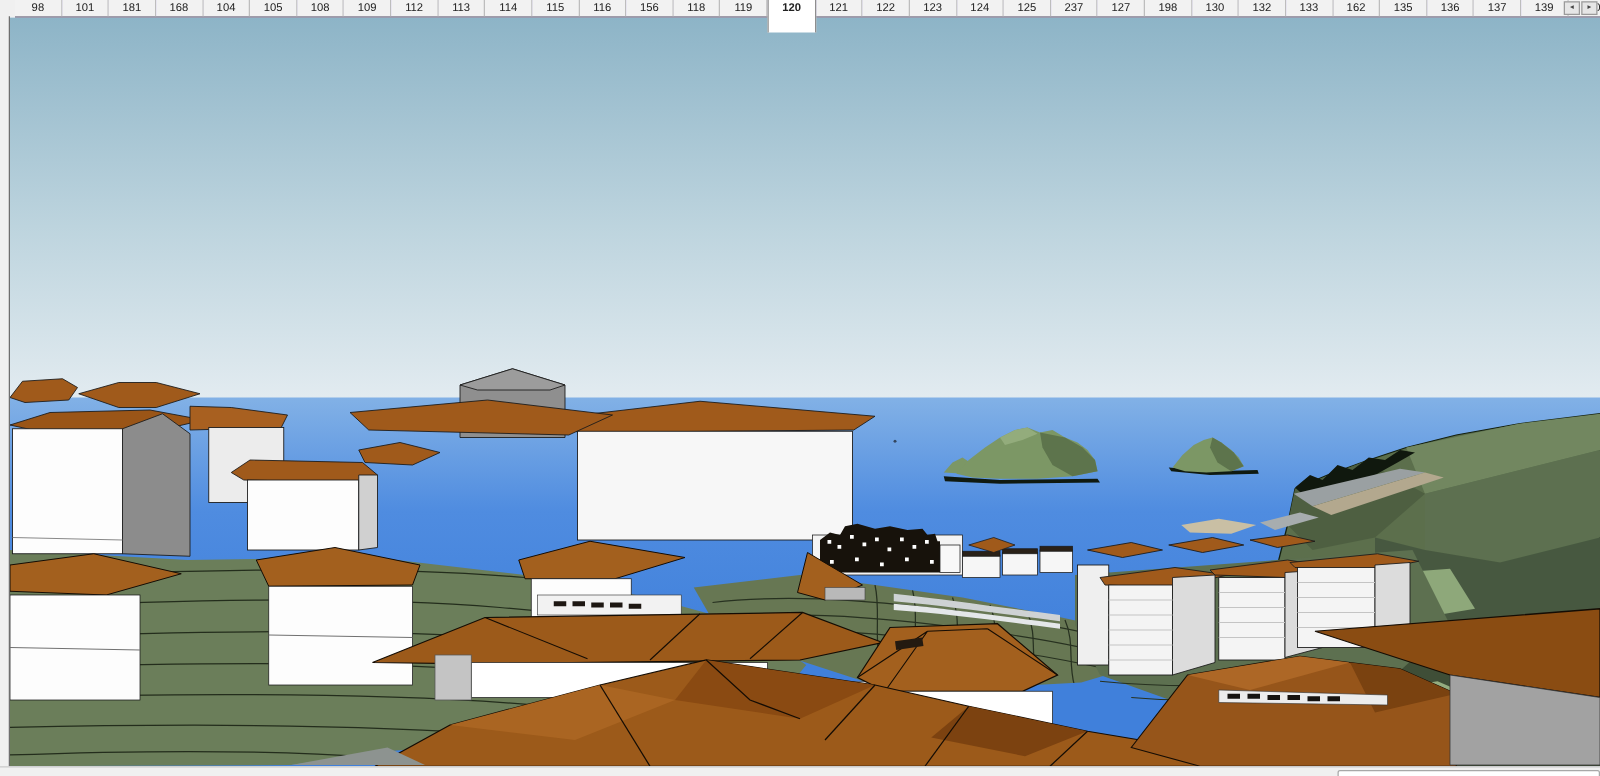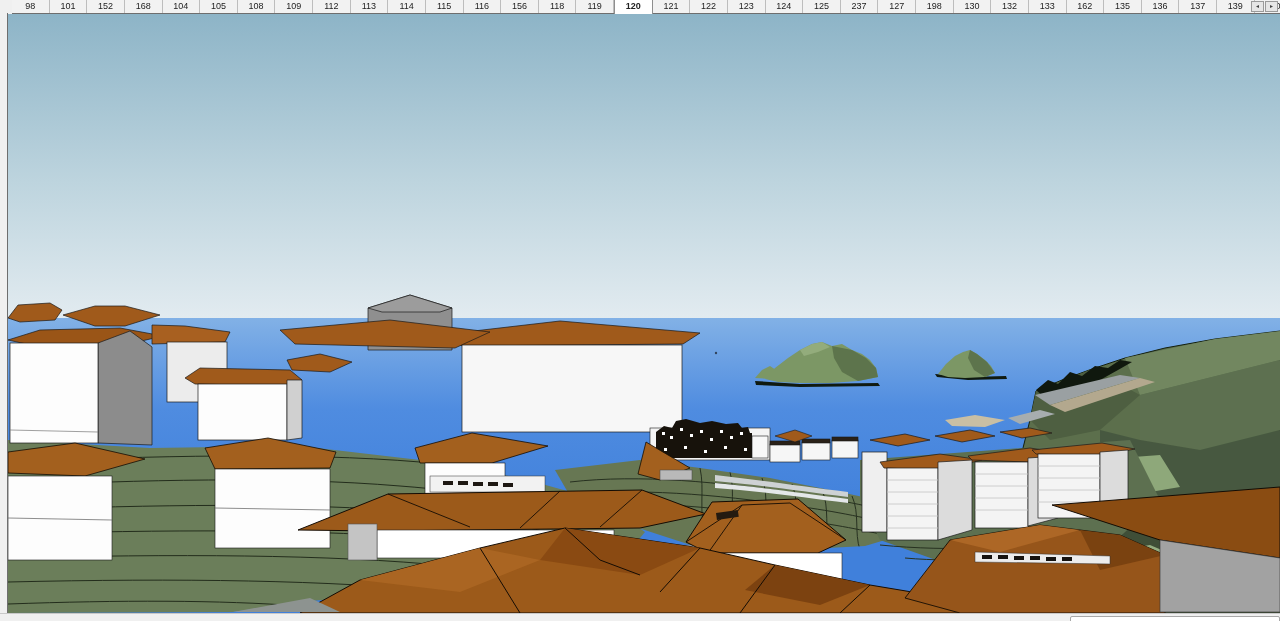--- a/index.html
+++ b/index.html
@@ -5,21 +5,21 @@
   html,body{margin:0;padding:0;}
   #page{position:relative;width:1280px;height:621px;overflow:hidden;background:#f0f0f0;
         font-family:"Liberation Sans", sans-serif;}
   
   #tabbar{position:absolute;left:12px;top:0;width:1280px;height:13px;background:#c4b5fd;
           display:flex;align-items:stretch;border-bottom:1px solid #6e6e6e;z-index:5;}
   .tab{flex:1 1 0;min-width:0;font-size:9px;line-height:12px;text-align:center;color:#222;
        background:#f2f2f2;border-right:1px solid #bdbdbd;overflow:hidden;white-space:nowrap;
        cursor:default;user-select:none;}
   .tab.selected{background:#ffffff;border-left:1px solid #8e8e8e;border-right:1px solid #8e8e8e;
-       height:14px;position:relative;z-index:6;font-weight:bold;}
+       height:26px;position:relative;z-index:6;font-weight:bold;}
   .tabscroll{position:absolute;top:1px;width:13px;height:11px;background:#e6e6e6;
        border:1px solid #9a9a9a;font-size:6px;line-height:9px;text-align:center;color:#444;
        z-index:7;box-sizing:border-box;}
   #tabscroll-left{right:16px;}
   #tabscroll-right{right:2px;}
   
   #left-strip{position:absolute;left:0;top:13px;width:7px;height:600px;background:#f0f0f0;
        border-right:1px solid #6e6e6e;z-index:4;}
   #viewport{position:absolute;left:8px;top:14px;width:1272px;height:599px;background:#cfe0ea;}
   #viewport svg{display:block;}
@@ -30,21 +30,21 @@
        border:1px solid #a8a8a8;border-radius:2px;z-index:6;font-size:8px;color:#333;}
 </style>
 </head>
 <body>
 
 <div id="page">
 
   <div id="tabbar">
       <div class="tab">98</div>
       <div class="tab">101</div>
-      <div class="tab">152</div>
+      <div class="tab">181</div>
       <div class="tab">168</div>
       <div class="tab">104</div>
       <div class="tab">105</div>
       <div class="tab">108</div>
       <div class="tab">109</div>
       <div class="tab">112</div>
       <div class="tab">113</div>
       <div class="tab">114</div>
       <div class="tab">115</div>
       <div class="tab">116</div>

